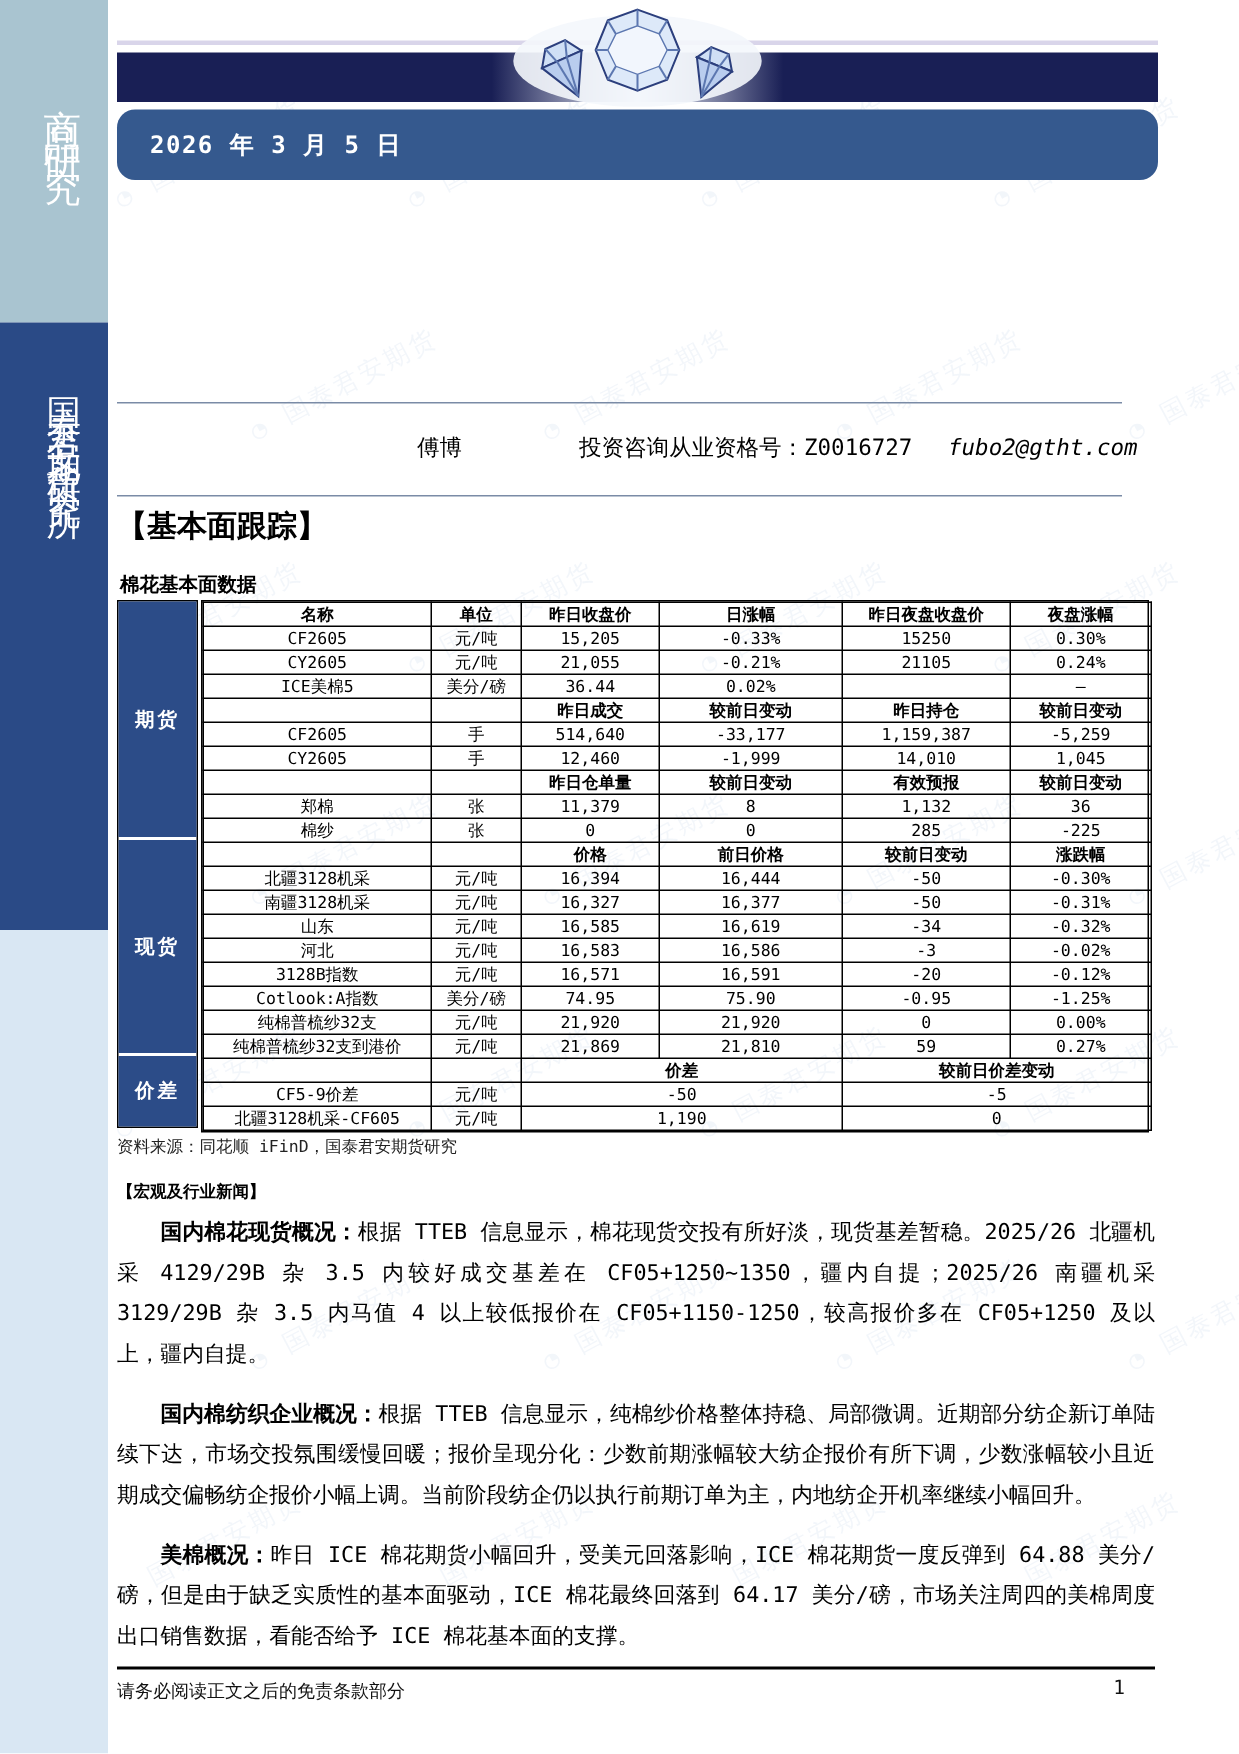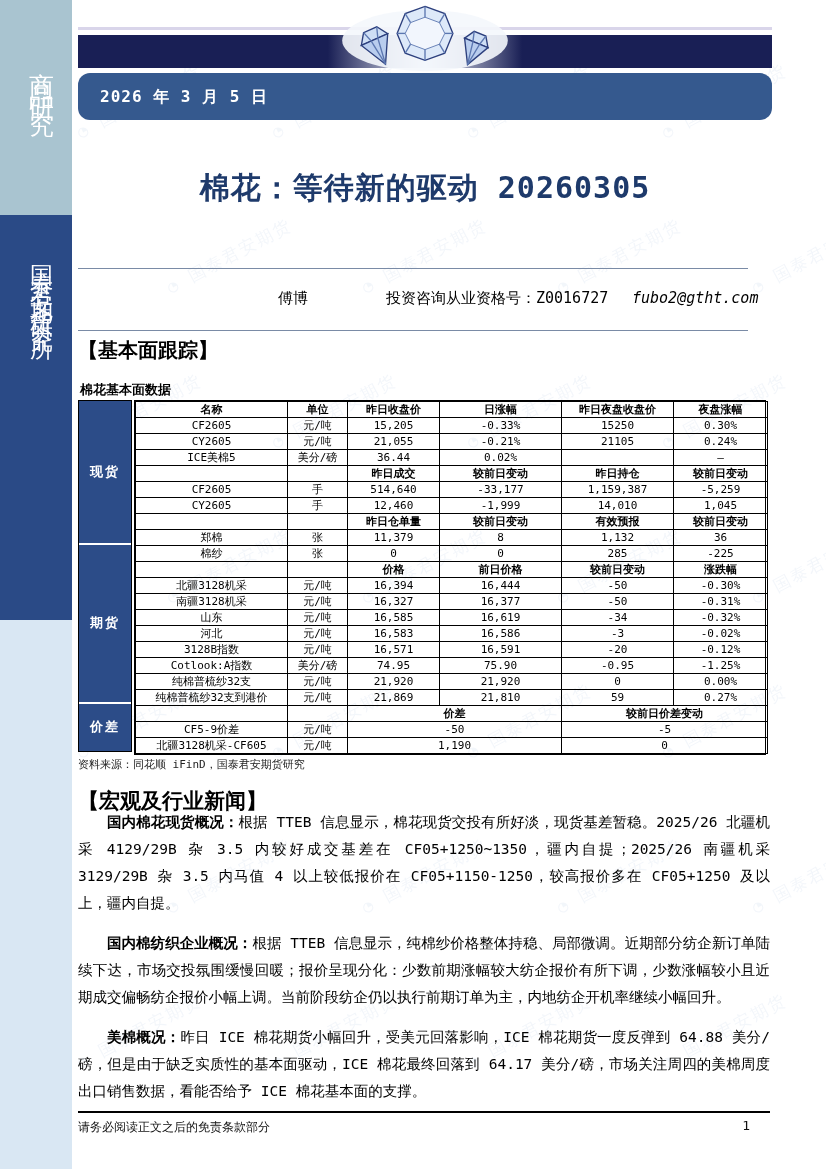--- a/index.html
+++ b/index.html
@@ -66,21 +66,21 @@
     border:1.5px solid #000;
   }
   #grid{border-collapse:collapse;table-layout:fixed;width:100%;}
   #grid td{
     border:1px solid #000;height:16px;box-sizing:border-box;padding:0 2px;
     font-size:11px;line-height:14px;text-align:center;vertical-align:middle;
     overflow:hidden;white-space:nowrap;
   }
   #grid tr.hdr td{font-weight:bold;}
   #table-source{position:absolute;top:757px;left:0;font-size:11px;color:#222;}
-  #section-news{position:absolute;top:787px;left:0;font-size:21px;font-weight:bold;}
+  #section-news{position:absolute;top:787px;left:0;font-size:11px;font-weight:bold;}
   #news-body{position:absolute;top:801px;left:0;width:692px;}
   #news-body p{
     margin:8px 0 13px;text-indent:2em;line-height:27px;font-size:14.5px;
     text-align:justify;
   }
   #news-body p b{font-weight:bold;}
   #footer-line{position:absolute;top:1111px;left:0;width:692px;height:2px;background:#000;}
   #footer-note{position:absolute;top:1119px;left:0;font-size:12px;color:#111;}
   #page-number{position:absolute;top:1118px;right:22px;font-size:13px;color:#111;}
 </style>
@@ -161,38 +161,37 @@
       <polygon points="150,46 178,46 164,72" fill="#b9cdee"></polygon>
       <line x1="157" y1="35" x2="160" y2="46" stroke="#5c77b0"></line>
       <line x1="171" y1="35" x2="168" y2="46" stroke="#5c77b0"></line>
       <line x1="160" y1="46" x2="164" y2="72" stroke="#5c77b0"></line>
       <line x1="168" y1="46" x2="164" y2="72" stroke="#5c77b0"></line>
     </g>
   </svg>
 
   <div id="date-box">2026 年 3 月 5 日</div>
 
-  <div id="report-title">棉花：等待新的驱动 20260305</div>
 
   <div id="sep-author-top" class="sep"></div>
   <div id="author-row">
     <span id="author-name">傅博</span>
     <span id="author-qual">投资咨询从业资格号：Z0016727</span>
     <span id="author-email">fubo2@gtht.com</span>
   </div>
   <div id="sep-author-bottom" class="sep"></div>
 
   <div id="section-fundamental">【基本面跟踪】</div>
 
   <div id="table-caption">棉花基本面数据</div>
 
   <div id="table-wrap">
     <div id="group-col">
+        <div class="group-label" style="flex: 10 1 0%;">期货</div>
         <div class="group-label" style="flex: 9 1 0%;">现货</div>
-        <div class="group-label" style="flex: 10 1 0%;">期货</div>
         <div class="group-label" style="flex: 3 1 0%;">价差</div>
       </div>
     <div id="grid-wrap">
       <table id="grid">
         <colgroup>
           <col style="width:152px">
             <col style="width:60px">
             <col style="width:92px">
           <col style="width:122px">
             <col style="width:112px">

